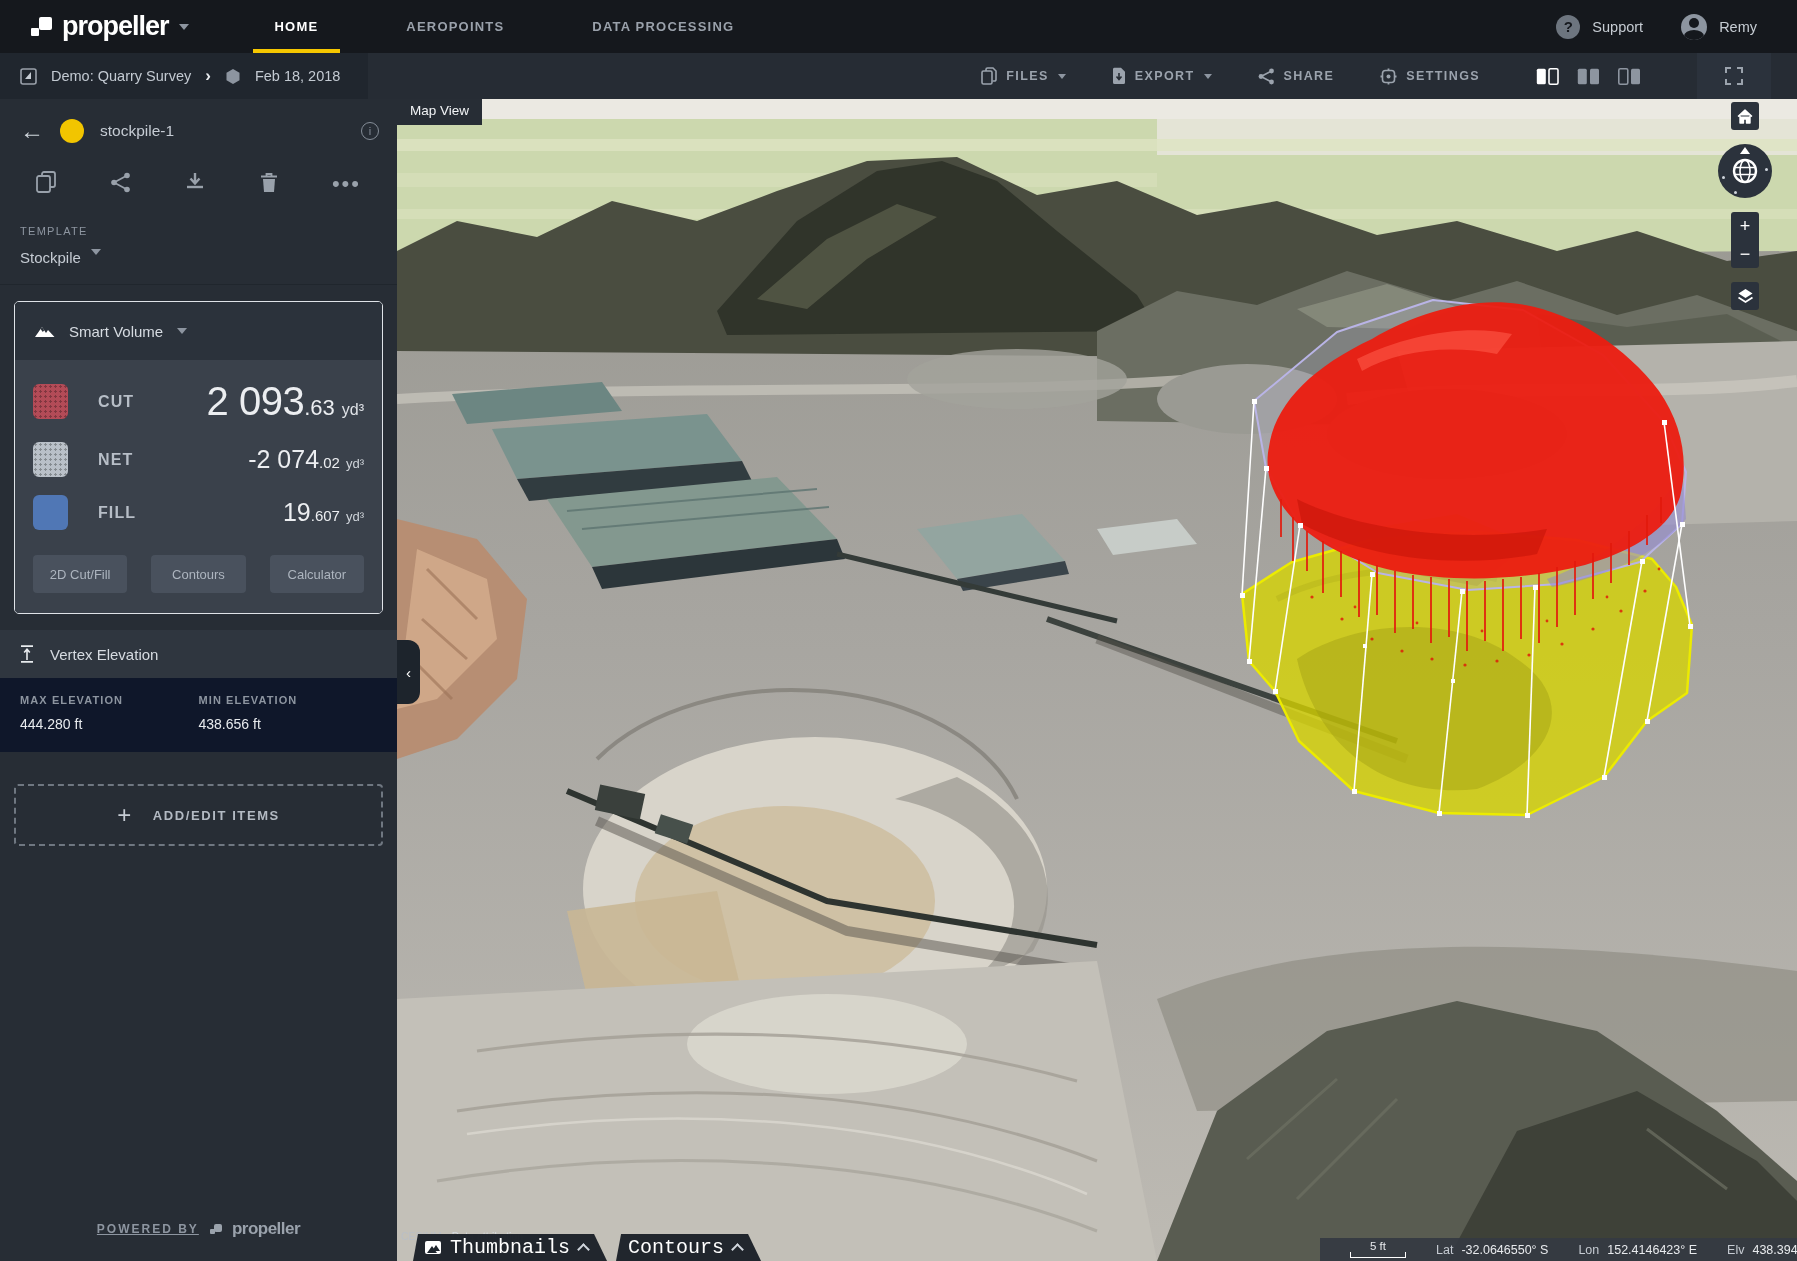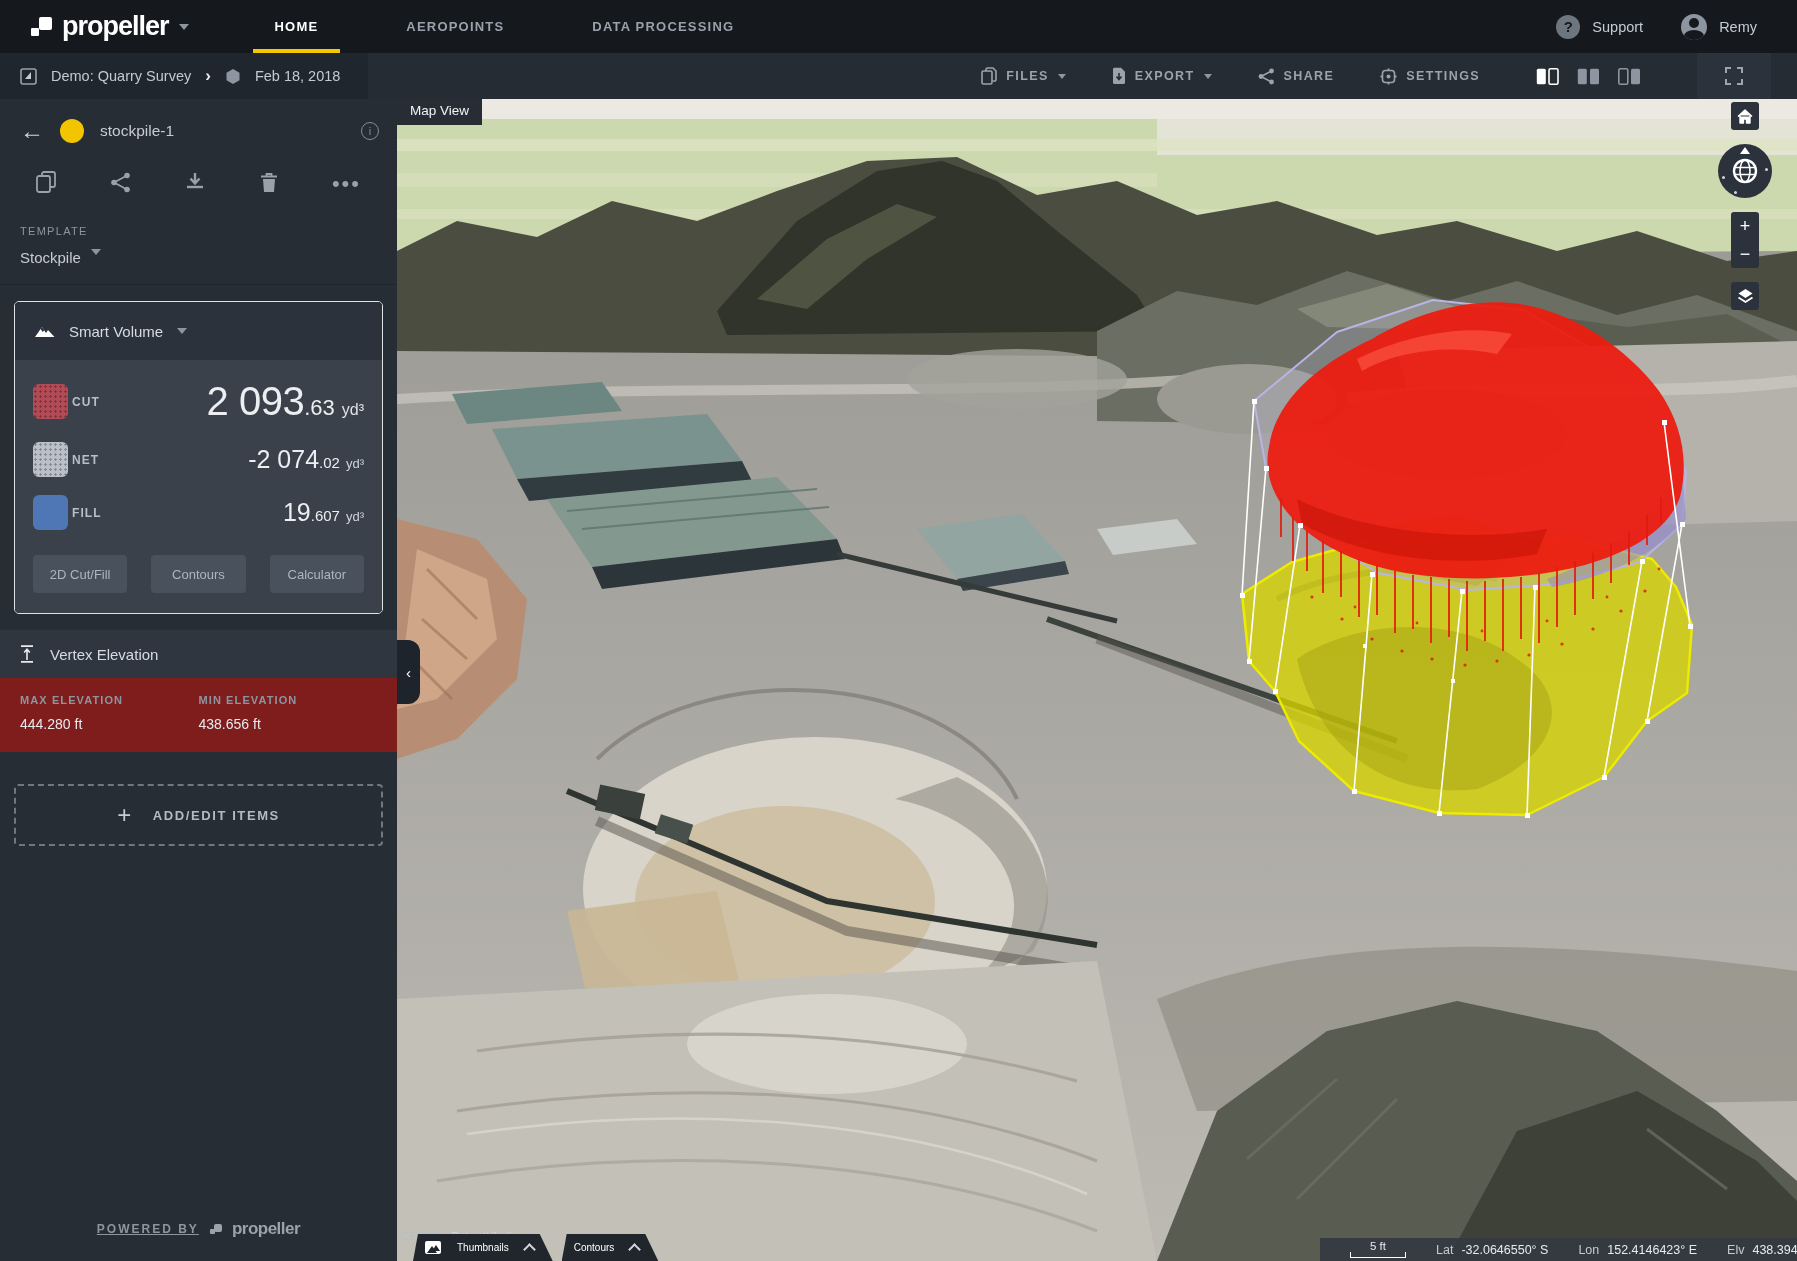--- a/index.html
+++ b/index.html
@@ -60,36 +60,36 @@
   .tpl-label { font-size:11px; letter-spacing:1.3px; color:#8d95a0; font-weight:normal; margin-bottom:12px; }
   .tpl-value { color:#c6ccd4; font-size:15px; display:flex; align-items:flex-start; gap:10px; cursor:pointer; }
 
   .sv-card { margin:16px 14px 0 14px; border:1px solid #dfe3e8; border-radius:5px; overflow:hidden; }
   .sv-head { display:flex; align-items:center; gap:14px; padding:0 20px; height:58px; background:#2b323b; cursor:pointer; }
   .sv-title { color:#d6dbe1; font-size:15px; }
   .sv-body { background:#3a414b; padding:10px 18px 20px 18px; }
   .vol-row { display:flex; align-items:center; padding:9px 0; }
   .swatch { width:35px; height:35px; border-radius:6px; flex:0 0 auto; }
   .swatch.textured { background-image:radial-gradient(rgba(0,0,0,.28) 1px, transparent 1.2px); background-size:5px 5px; }
-  .vol-label { margin-left:4px; font-size:12px; font-weight:bold; letter-spacing:1.1px; color:#b7bec7; }
+  .vol-label { margin-left:30px; font-size:16px; font-weight:bold; letter-spacing:1.1px; color:#b7bec7; }
   .vol-val { margin-left:auto; color:#eceef1; display:flex; align-items:baseline; }
   .vol-row.big .v-main { font-size:40px; font-weight:400; letter-spacing:-.5px; }
   .vol-row.big .v-frac { font-size:22px; }
   .vol-row.big .v-unit { font-size:16px; margin-left:7px; color:#dfe2e7; }
   .vol-row.mid .v-main { font-size:25px; }
   .vol-row.mid .v-frac { font-size:15px; }
   .vol-row.mid .v-unit { font-size:13px; margin-left:6px; color:#cfd4da; }
   .sv-buttons { display:flex; gap:24px; margin-top:16px; }
   .sv-btn { flex:1; height:38px; background:#49515d; border:none; border-radius:4px; color:#adb5bf;
             font-size:13px; font-family:inherit; cursor:pointer; }
 
   .section { margin-top:16px; }
   .sec-head { height:48px; background:#2f363f; display:flex; align-items:center; gap:16px; padding:0 20px; cursor:pointer; }
   .sec-title { color:#d6dbe1; font-size:15px; }
-  .sec-body { background:#7f1d1d; }
+  .sec-body { background:#0f172a; }
   .elev-body { display:flex; padding:16px 20px 20px 20px; }
   .elev-col { flex:1; }
   .elev-label { font-size:11px; font-weight:bold; letter-spacing:1.1px; color:#8d95a0; margin-bottom:10px; }
   .elev-value { font-size:14px; color:#e8ebee; }
   .mat-body { padding:16px 14px 18px 14px; }
   .mat-input { width:100%; height:68px; background:#434b57; border:none; border-radius:3px; resize:none;
                color:#dfe3e8; font-size:14px; font-family:inherit; padding:12px 14px; }
   .mat-input::placeholder { color:#8d95a0; }
   .add-items { margin:16px 14px 0 14px; height:62px; border:2px dashed #6f7781; border-radius:4px;
                display:flex; align-items:center; justify-content:center; gap:20px; color:#b3bac3;
@@ -120,23 +120,23 @@
                     width:0; height:0; border-left:5px solid transparent; border-right:5px solid transparent;
                     border-bottom:7px solid #fff; }
   .compass .dot { position:absolute; width:3px; height:3px; border-radius:50%; background:#cfd5dc; }
   .zoom-ctl { width:28px; height:56px; background:#2b323c; border-radius:3px; display:flex; flex-direction:column;
               align-items:center; justify-content:space-around; color:#fff; font-size:18px; }
   .zoom-ctl span { cursor:pointer; line-height:1; }
   .layers-btn { margin-top:14px; }
   .attribution { position:absolute; left:4px; bottom:19px; z-index:5; font-size:10.5px; color:#b9bec5; display:flex; gap:10px; }
   .attribution .link { color:#d6dbe1; text-decoration:underline; cursor:pointer; }
   .map-tabs { position:absolute; left:16px; bottom:0; display:flex; gap:9px; z-index:6; }
-  .map-tab { background:rgba(24,30,37,.95); color:#fff; font-size:10px; height:27px; display:flex;
-             align-items:center; gap:16px; padding:0 18px 0 12px; cursor:pointer;
-             clip-path:polygon(0 100%, 5px 0, calc(100% - 13px) 0, 100% 100%); }
+  .map-tab { background:rgba(24,30,37,.95); color:#fff; font-size:20px; height:27px; display:flex;
+             align-items:center; gap:9px; padding:0 18px 0 12px; cursor:pointer;
+             clip-path:polygon(0 100%, 5px 0, calc(100% - 13px) 0, 100% 100%);font-family:Liberation Mono, monospace; }
   .chev-up { width:10px; height:6px; position:relative; }
   .chev-up::before { content:""; position:absolute; left:0; top:0; width:7px; height:7px;
                      border-left:2px solid #cfd5dc; border-top:2px solid #cfd5dc; transform:rotate(45deg); }
   .img-ico { width:16px; height:13px; background:#fff; border-radius:2px; position:relative; overflow:hidden; }
   .img-ico::before { content:""; position:absolute; left:2px; top:5px; width:0; height:0;
                      border-left:5px solid transparent; border-right:5px solid transparent; border-bottom:7px solid #1d242c; }
   .img-ico::after { content:""; position:absolute; right:1px; top:4px; width:0; height:0;
                     border-left:4px solid transparent; border-right:4px solid transparent; border-bottom:6px solid #1d242c; }
   .status-bar { position:absolute; right:0; bottom:0; width:477px; height:23px; background:rgba(52,58,66,.92);
                 z-index:6; display:flex; align-items:center; color:#e8eaed; font-size:12.5px; gap:30px; padding:0 14px 0 30px; }

